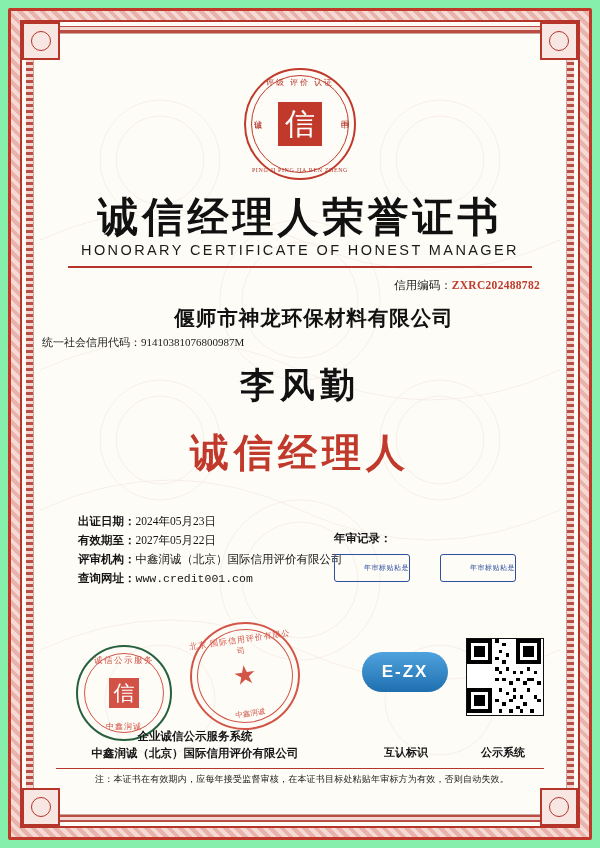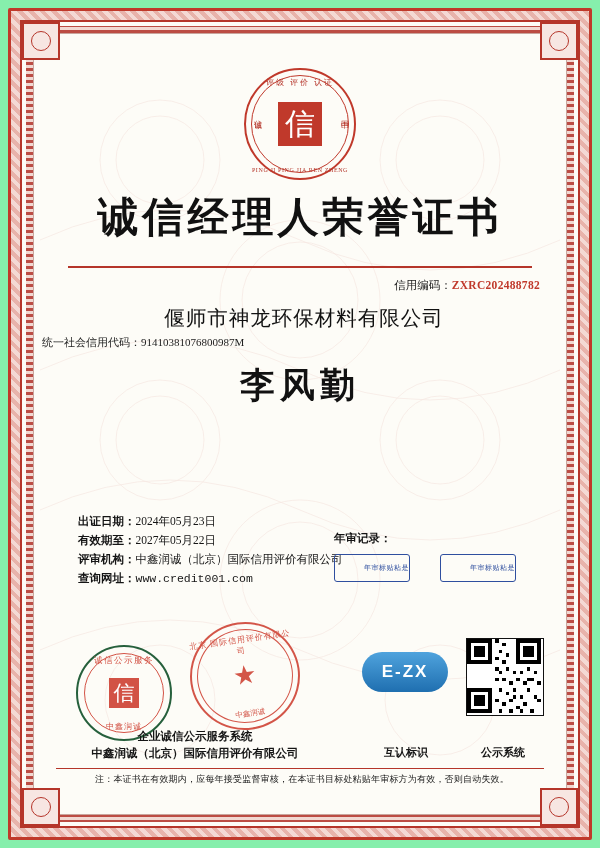--- a/index.html
+++ b/index.html
@@ -187,25 +187,25 @@
   }
   .credit-code .hl {
     color: #c0392b;
     font-weight: bold;
     letter-spacing: 0.3px;
   }
 
   .company {
     position: absolute;
     top: 262px;
-    left: 4px;
+    left: 14px;
     width: 100%;
     text-align: center;
     font-size: 20.5px;
-    font-weight: normal;
+    font-weight: bold;
     color: #111;
     letter-spacing: 1px;
     font-family: "DejaVu Serif", serif;
   }
   .uscc {
     position: absolute;
     top: 293px;
     left: 0;
     width: 100%;
     text-align: left;
@@ -491,32 +491,34 @@
       <div class="logo-ring"></div>
       <div class="logo-ring2"></div>
       <div class="logo-top-text">评级  评价  认证</div>
       <div class="logo-side-l">诚信</div>
       <div class="logo-side-r">中国</div>
       <div class="logo-center">信</div>
       <div class="logo-bottom-text">PING JI PING JIA REN ZHENG</div>
     </div>
 
     <div class="title-cn">诚信经理人荣誉证书</div>
+    <div class="title-en">HONORARY CERTIFICATE OF HONEST MANAGER</div>
     <div class="title-rule"></div>
 
     <div class="credit-code">
       <span>信用编码：</span><span class="hl">ZXRC202488782</span>
     </div>
 
     <div class="company">偃师市神龙环保材料有限公司</div>
     <div class="uscc">
       <span>统一社会信用代码：</span><span>91410381076800987M</span>
     </div>
 
     <div class="person-name">李风勤</div>
+    <div class="award-title">诚信经理人</div>
 
     <div class="info">
       <div class="row">
         <span class="lbl">出证日期：</span><span class="val">2024年05月23日</span>
       </div>
       <div class="row">
         <span class="lbl">有效期至：</span><span class="val">2027年05月22日</span>
       </div>
       <div class="row">
         <span class="lbl">评审机构：</span><span class="val">中鑫润诚（北京）国际信用评价有限公司</span>

